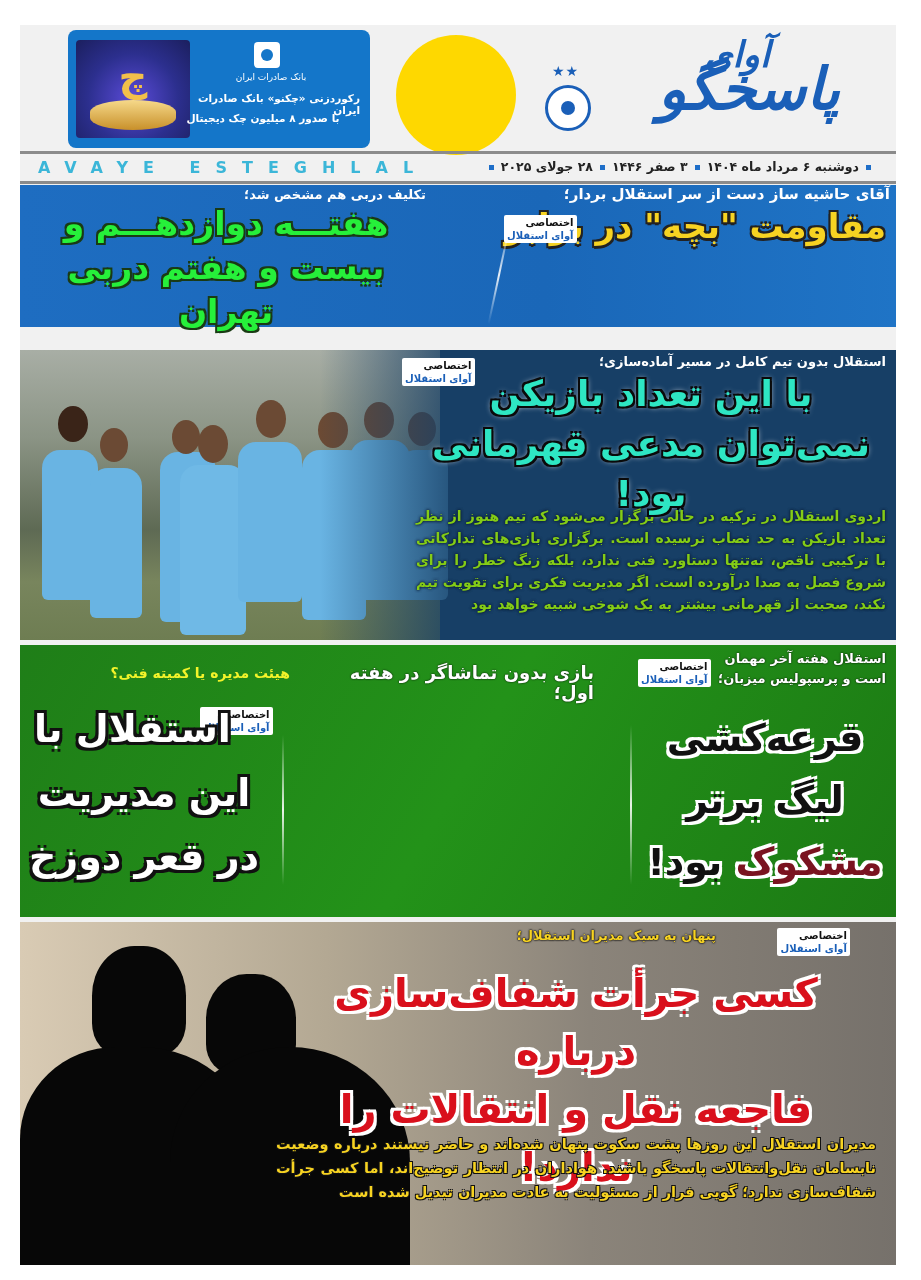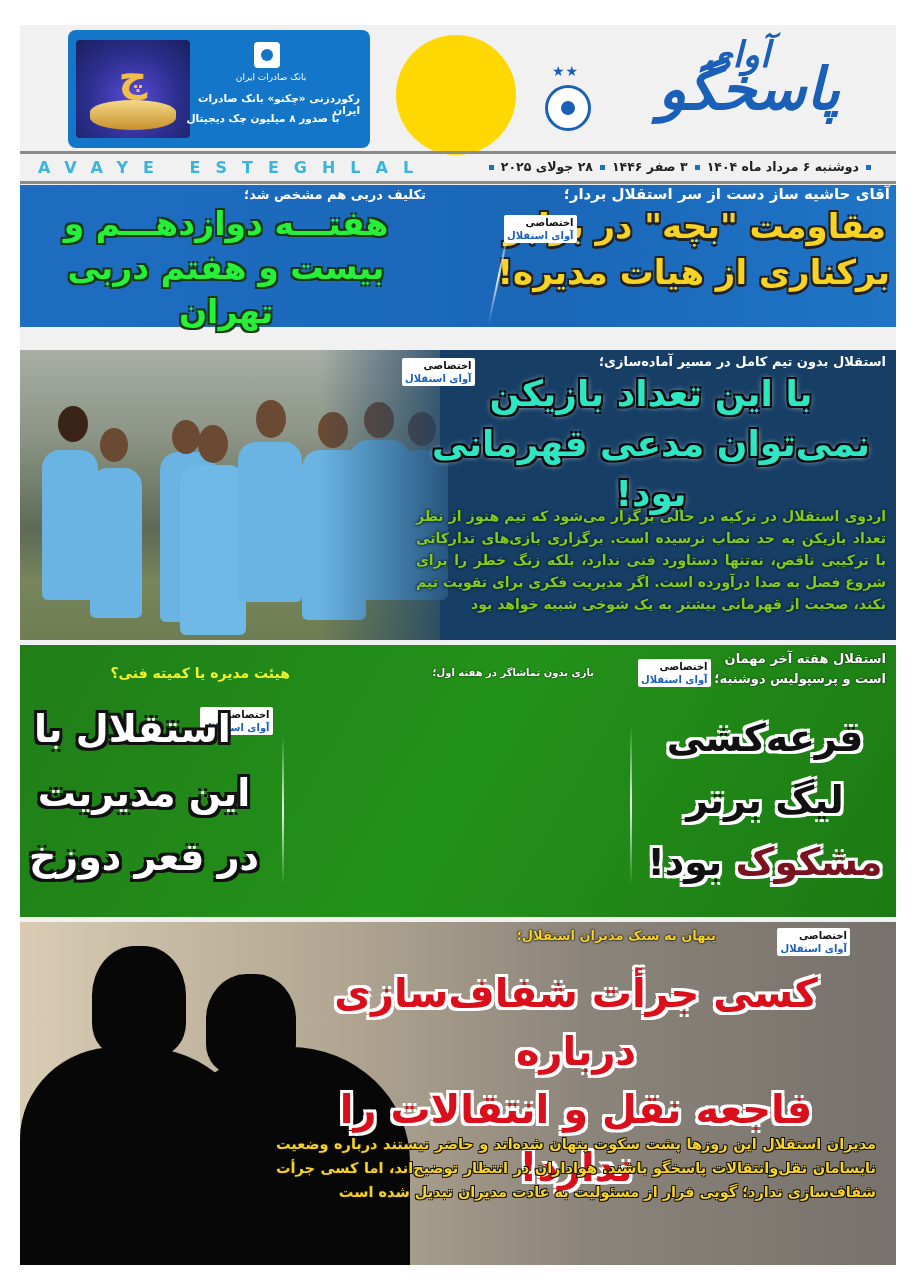--- a/index.html
+++ b/index.html
@@ -105,21 +105,20 @@
       <span class="sq"></span><span>دوشنبه ۶ مرداد ماه ۱۴۰۴</span><span class="sq"></span><span>۳ صفر ۱۴۴۶</span><span class="sq"></span><span>۲۸ جولای ۲۰۲۵</span><span class="sq"></span>
     </div>
   </div>
 
   <div class="rule" style="top:156px;"></div>
 
   <div class="blue">
     <div class="b-right">
       <div class="kicker">آقای حاشیه ساز دست از سر استقلال بردار؛</div>
       <div class="headline-yellow" style="margin-right:4px;">مقاومت "بچه" در برابر</div>
-      <div class="headline-yellow">برکناری از هیات مدیره!</div>
     </div>
     <div class="badge" style="left:484px;top:30px;">
       <span class="b1">اختصاصی</span>
       <span class="b2">آوای استقلال</span>
     </div>
     <div class="streak" style="left:478px;top:40px;height:100px;"></div>
 
     <div class="b-left">
       <div class="kicker">تکلیف دربی هم مشخص شد؛</div>
       <div class="headline-green">هفتـــه دوازدهـــم و</div>
@@ -158,36 +157,36 @@
       <div class="headline-teal">با این تعداد بازیکن</div>
       <div class="headline-teal">نمی‌توان مدعی قهرمانی بود!</div>
     </div>
     <div class="p-body">اردوی استقلال در ترکیه در حالی برگزار می‌شود که تیم هنوز از نظر تعداد بازیکن به حد نصاب نرسیده است. برگزاری بازی‌های تدارکاتی با ترکیبی ناقص، نه‌تنها دستاورد فنی ندارد، بلکه زنگ خطر را برای شروع فصل به صدا درآورده است. اگر مدیریت فکری برای تقویت تیم نکند، صحبت از قهرمانی بیشتر به یک شوخی شبیه خواهد بود</div>
   </div>
 
   <div class="green">
     <div class="gcol right">
       <div style="position:absolute;right:10px;top:4px;width:200px;text-align:right;">
         <div class="g-kicker">استقلال هفته آخر مهمان</div>
-        <div class="g-kicker">است و پرسپولیس دوشنبه؛</div>
+        <div class="g-kicker">است و پرسپولیس میزبان؛</div>
       </div>
       <div class="badge" style="left:4px;top:14px;">
         <span class="b1">اختصاصی</span>
         <span class="b2">آوای استقلال</span>
       </div>
       <div style="position:absolute;right:8px;top:62px;width:246px;">
         <div class="headline-black">قرعه‌کشی</div>
         <div class="headline-black">لیگ برتر</div>
         <div class="headline-black"><span class="dark-red">مشکوک</span> <span>بود!</span></div>
       </div>
     </div>
     <div class="streak" style="left:610px;top:80px;height:160px;transform:none;"></div>
 
     <div class="gcol mid">
-      <div class="g-kicker" style="position:absolute;right:40px;top:18px;font-size:10px;">بازی بدون تماشاگر در هفته اول؛</div>
+      <div class="g-kicker" style="position:absolute;right:40px;top:18px;font-size:18px;">بازی بدون تماشاگر در هفته اول؛</div>
     </div>
 
     <div class="gcol left">
       <div class="yellow-kicker" style="position:absolute;right:18px;top:20px;">هیئت مدیره یا کمیته فنی؟</div>
       <div class="badge" style="left:180px;top:62px;">
         <span class="b1">اختصاصی</span>
         <span class="b2">آوای استقلال</span>
       </div>
       <div style="position:absolute;left:4px;top:52px;width:240px;">
         <div class="headline-white" style="text-align:left;padding-left:10px;">استقلال با</div>

